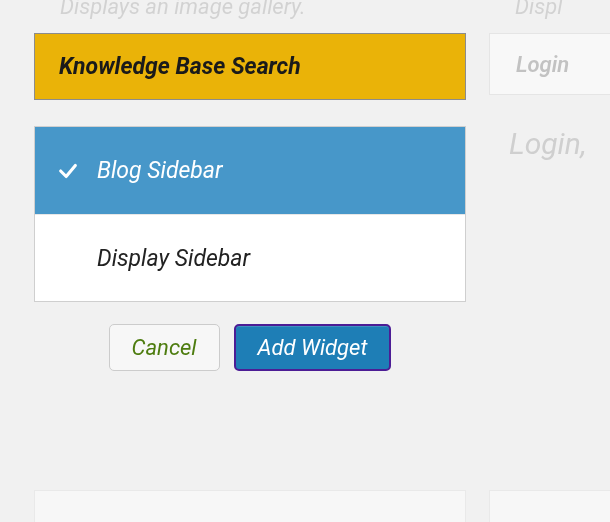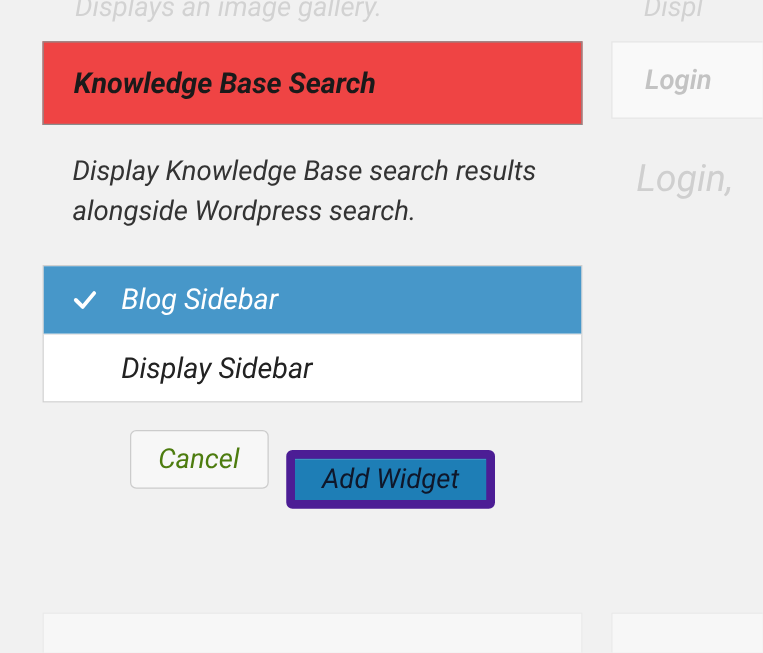--- a/index.html
+++ b/index.html
@@ -78,21 +78,21 @@
 
   
   .widget-col {
     position: absolute;
     left: 34px;
     top: 33px;
     width: 432px;
   }
 
   .widget-card {
-    background: #ef4444;
+    background: #eab308;
     border: 1px solid #8c8c8c;
     padding: 19px 24px;
     box-sizing: border-box;
   }
   .widget-title {
     font-size: 23px;
     font-weight: 700;
     color: #1a1a1a;
   }
 
@@ -104,21 +104,21 @@
   }
 
   .sidebar-list {
     margin-top: 26px;
     border: 1px solid #cfcfcf;
     background: #ffffff;
   }
   .sidebar-item {
     display: flex;
     align-items: center;
-    height: 54px;
+    height: 87px;
     padding: 0 22px;
     font-size: 23px;
     color: #222222;
     cursor: pointer;
     box-sizing: border-box;
   }
   .sidebar-item + .sidebar-item {
     border-top: 1px solid #e7e7e7;
   }
   .sidebar-item.selected {
@@ -154,24 +154,23 @@
     box-sizing: border-box;
     user-select: none;
   }
   .btn-secondary {
     background: #f7f7f7;
     color: #4d7c0f;
     border: 1px solid #cccccc;
   }
   .btn-primary {
     background: #1e7eb6;
-    color: #0f172a;
-    border: 7px solid #4c1d95;
+    color: #ffffff;
+    border: 2px solid #4c1d95;
     box-shadow: inset 0 1px 0 rgba(255,255,255,0.15);
-    margin-top: 16px;
   }
 </style>
 </head>
 <body>
 
 <div class="viewport">
 
   <div class="ghost-top-text">Displays an image gallery.</div>
   <div class="ghost-top-text right">Displ</div>
 
@@ -182,21 +181,20 @@
 
   <div class="ghost-bottom-left"></div>
   <div class="ghost-bottom-right"></div>
 
   <div class="widget-col">
 
     <div class="widget-card">
       <div class="widget-title">Knowledge Base Search</div>
     </div>
 
-    <div class="widget-desc">Display Knowledge Base search results alongside Wordpress search.</div>
 
     <div class="sidebar-list">
 
       <div class="sidebar-item selected">
         <span class="check-slot">
           <svg class="check-icon" viewBox="0 0 24 24">
             <path d="M4 12 L10 18 L20 6" stroke="#ffffff" stroke-width="3.4" fill="none" stroke-linecap="round" stroke-linejoin="round"></path>
           </svg>
         </span>
         <span>Blog Sidebar</span>

